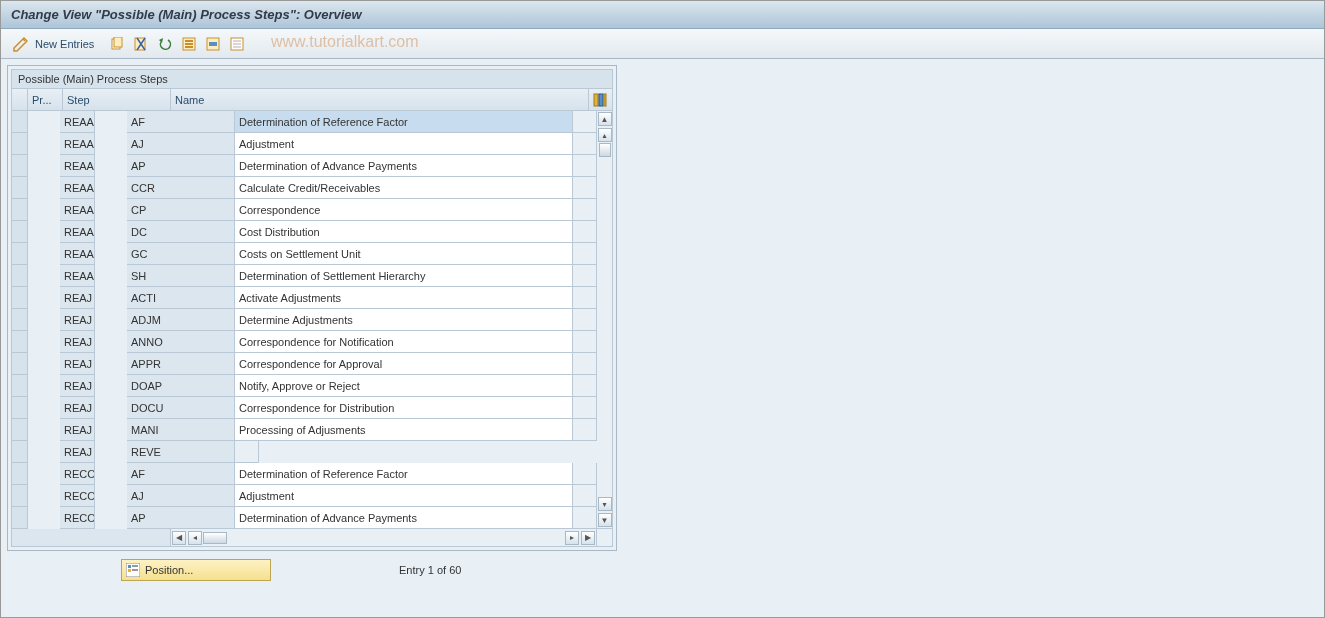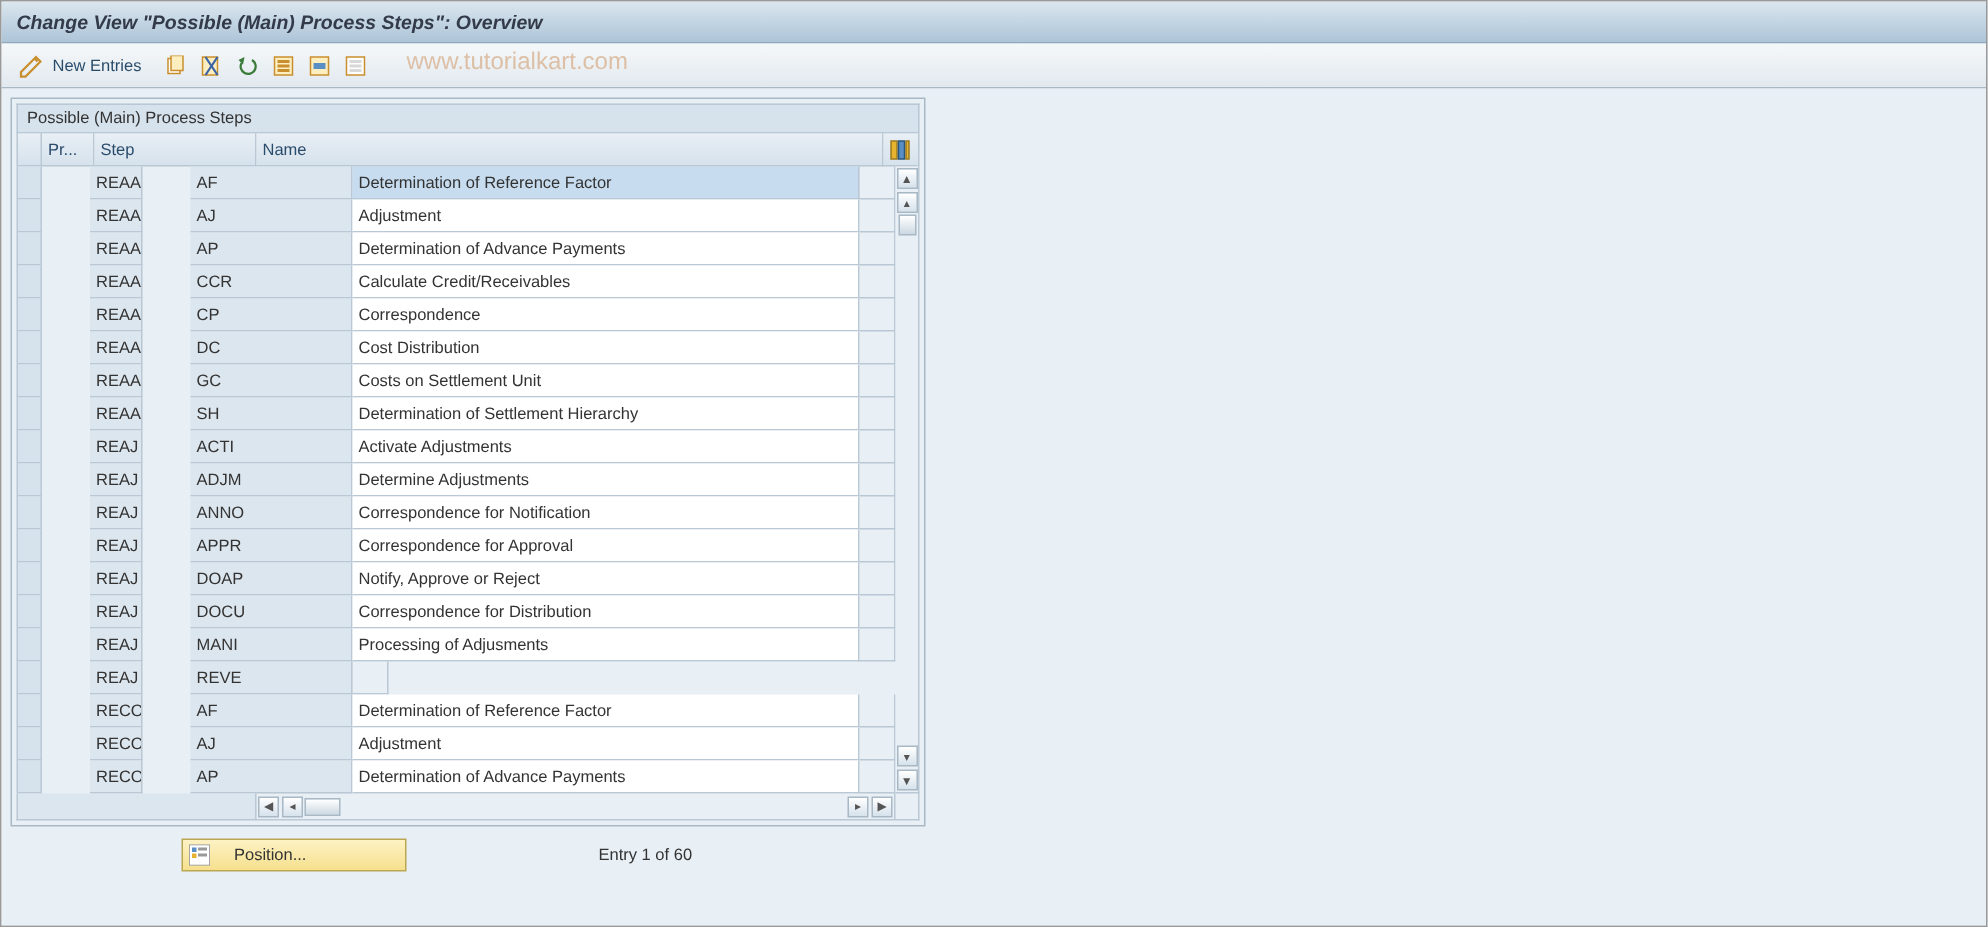--- a/index.html
+++ b/index.html
@@ -162,21 +162,21 @@
       gap: 80px;
     }
     .position-btn {
       width: 150px;
       height: 22px;
       background: linear-gradient(to bottom, #fdf2c4, #f6e08e);
       border: 1px solid #bba652;
       display: flex;
       align-items: center;
       padding: 0 4px;
-      gap: 16px;
+      gap: 5px;
       cursor: pointer;
       color:#333;
     }
     .position-btn .pi {
       width:14px;height:14px;
     }
     .entry-text { color:#333;margin-left:48px; }
     .conf-icon{width:14px;height:14px;}
   </style>
 </head>

